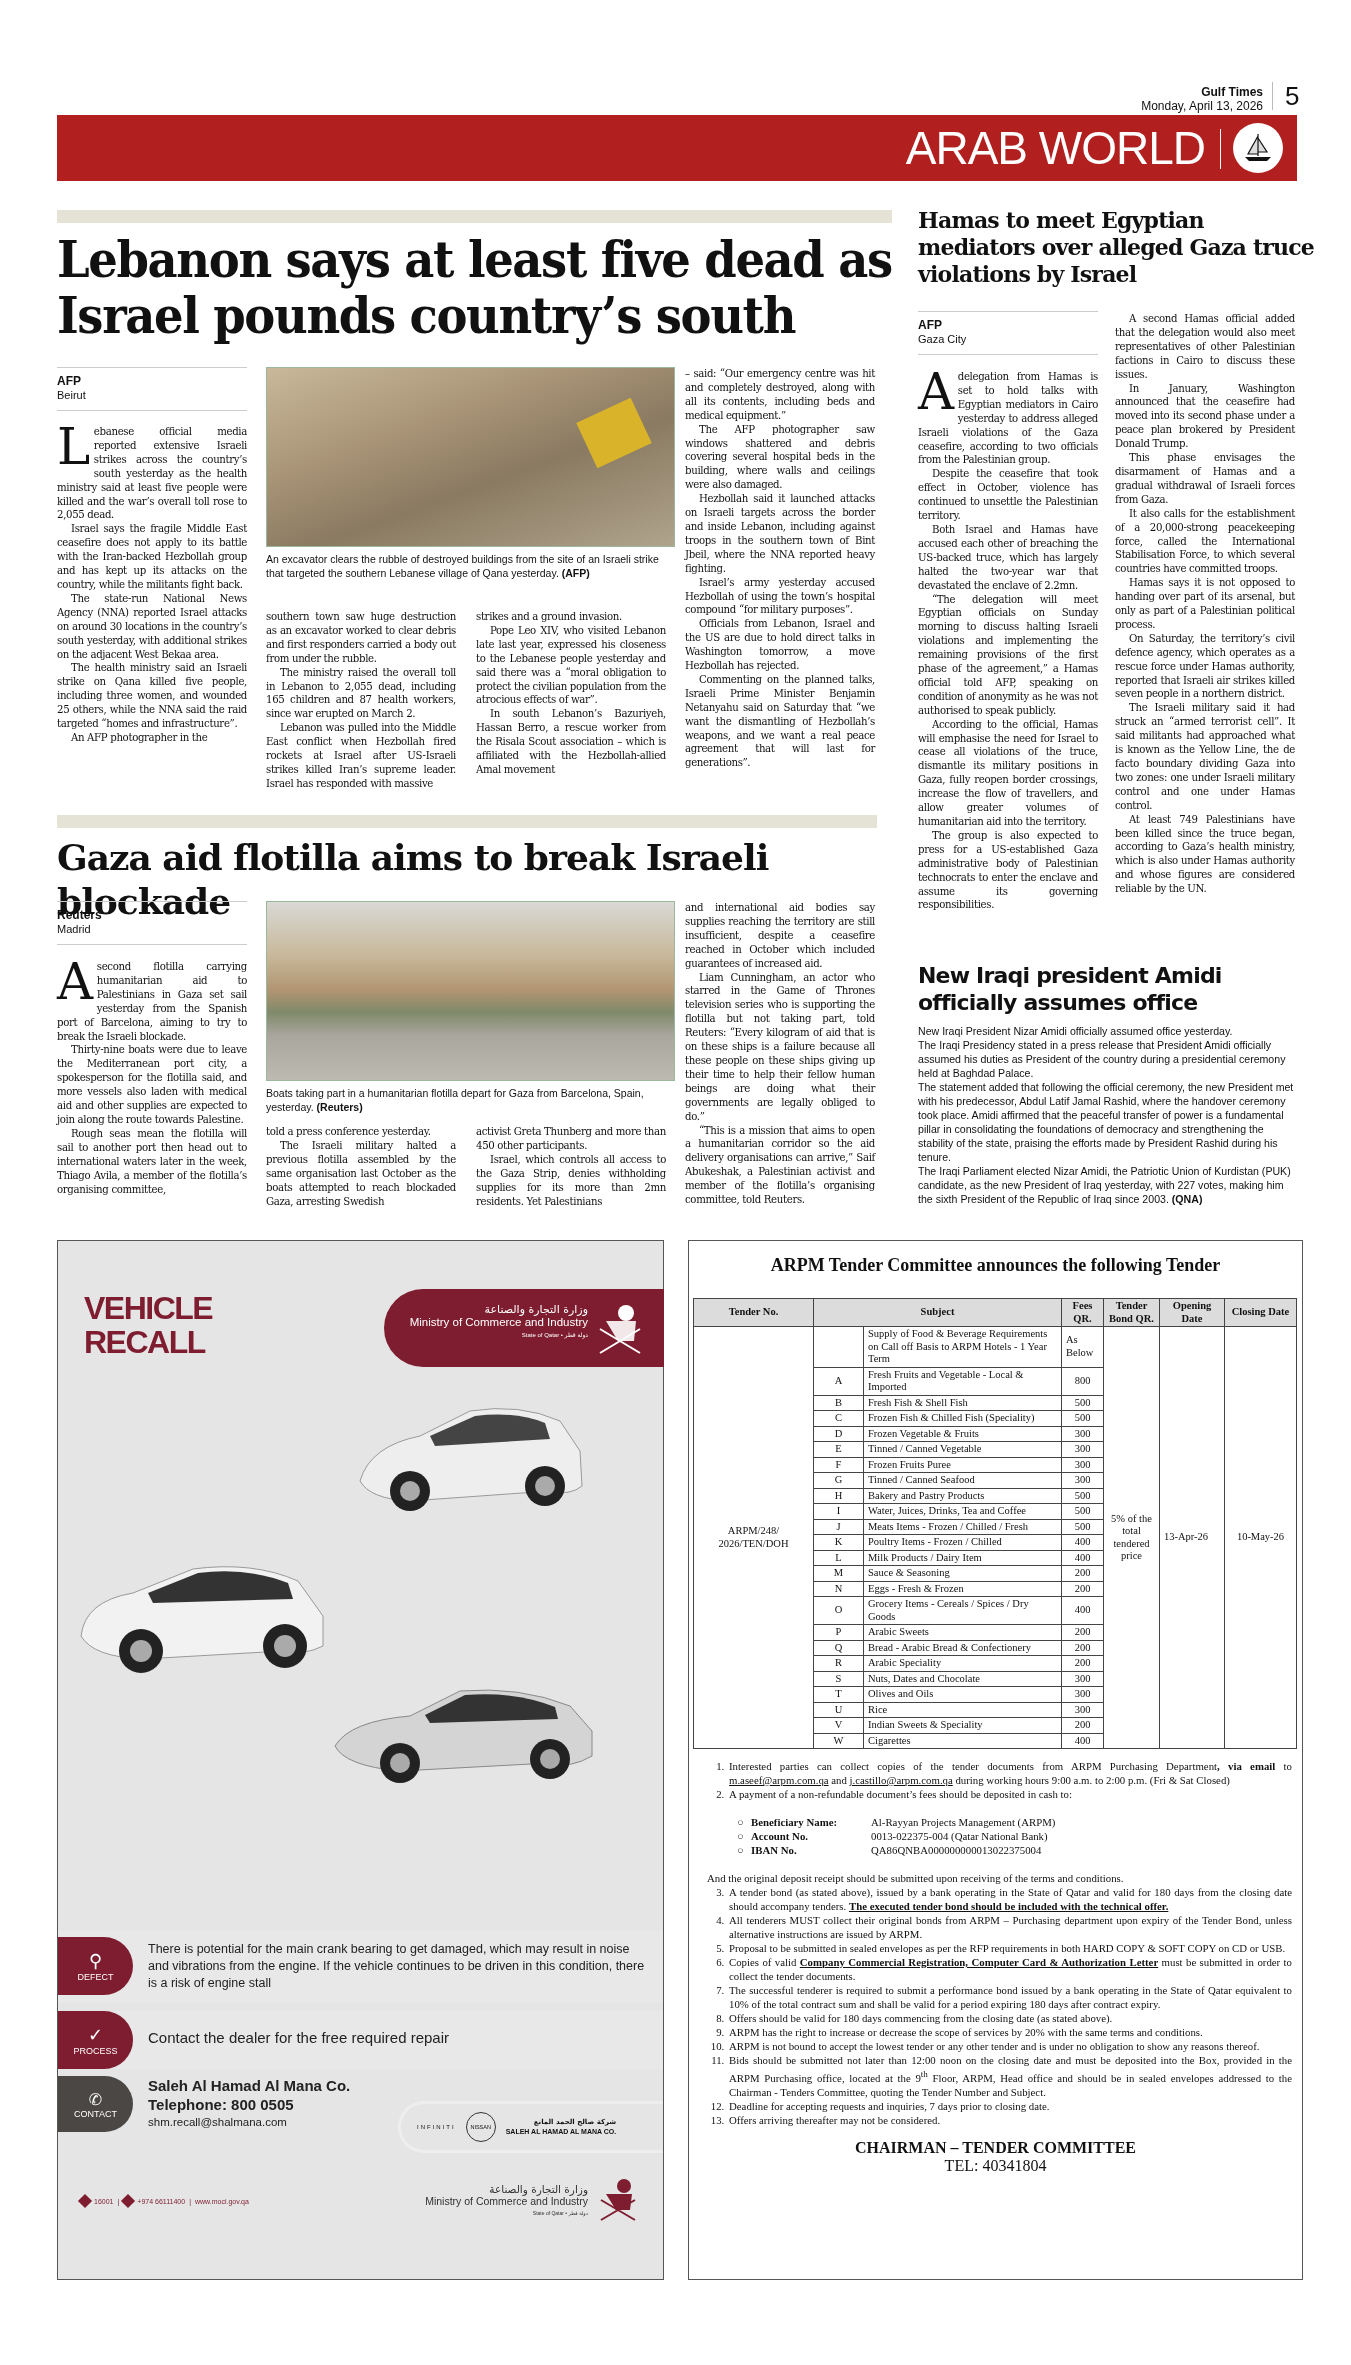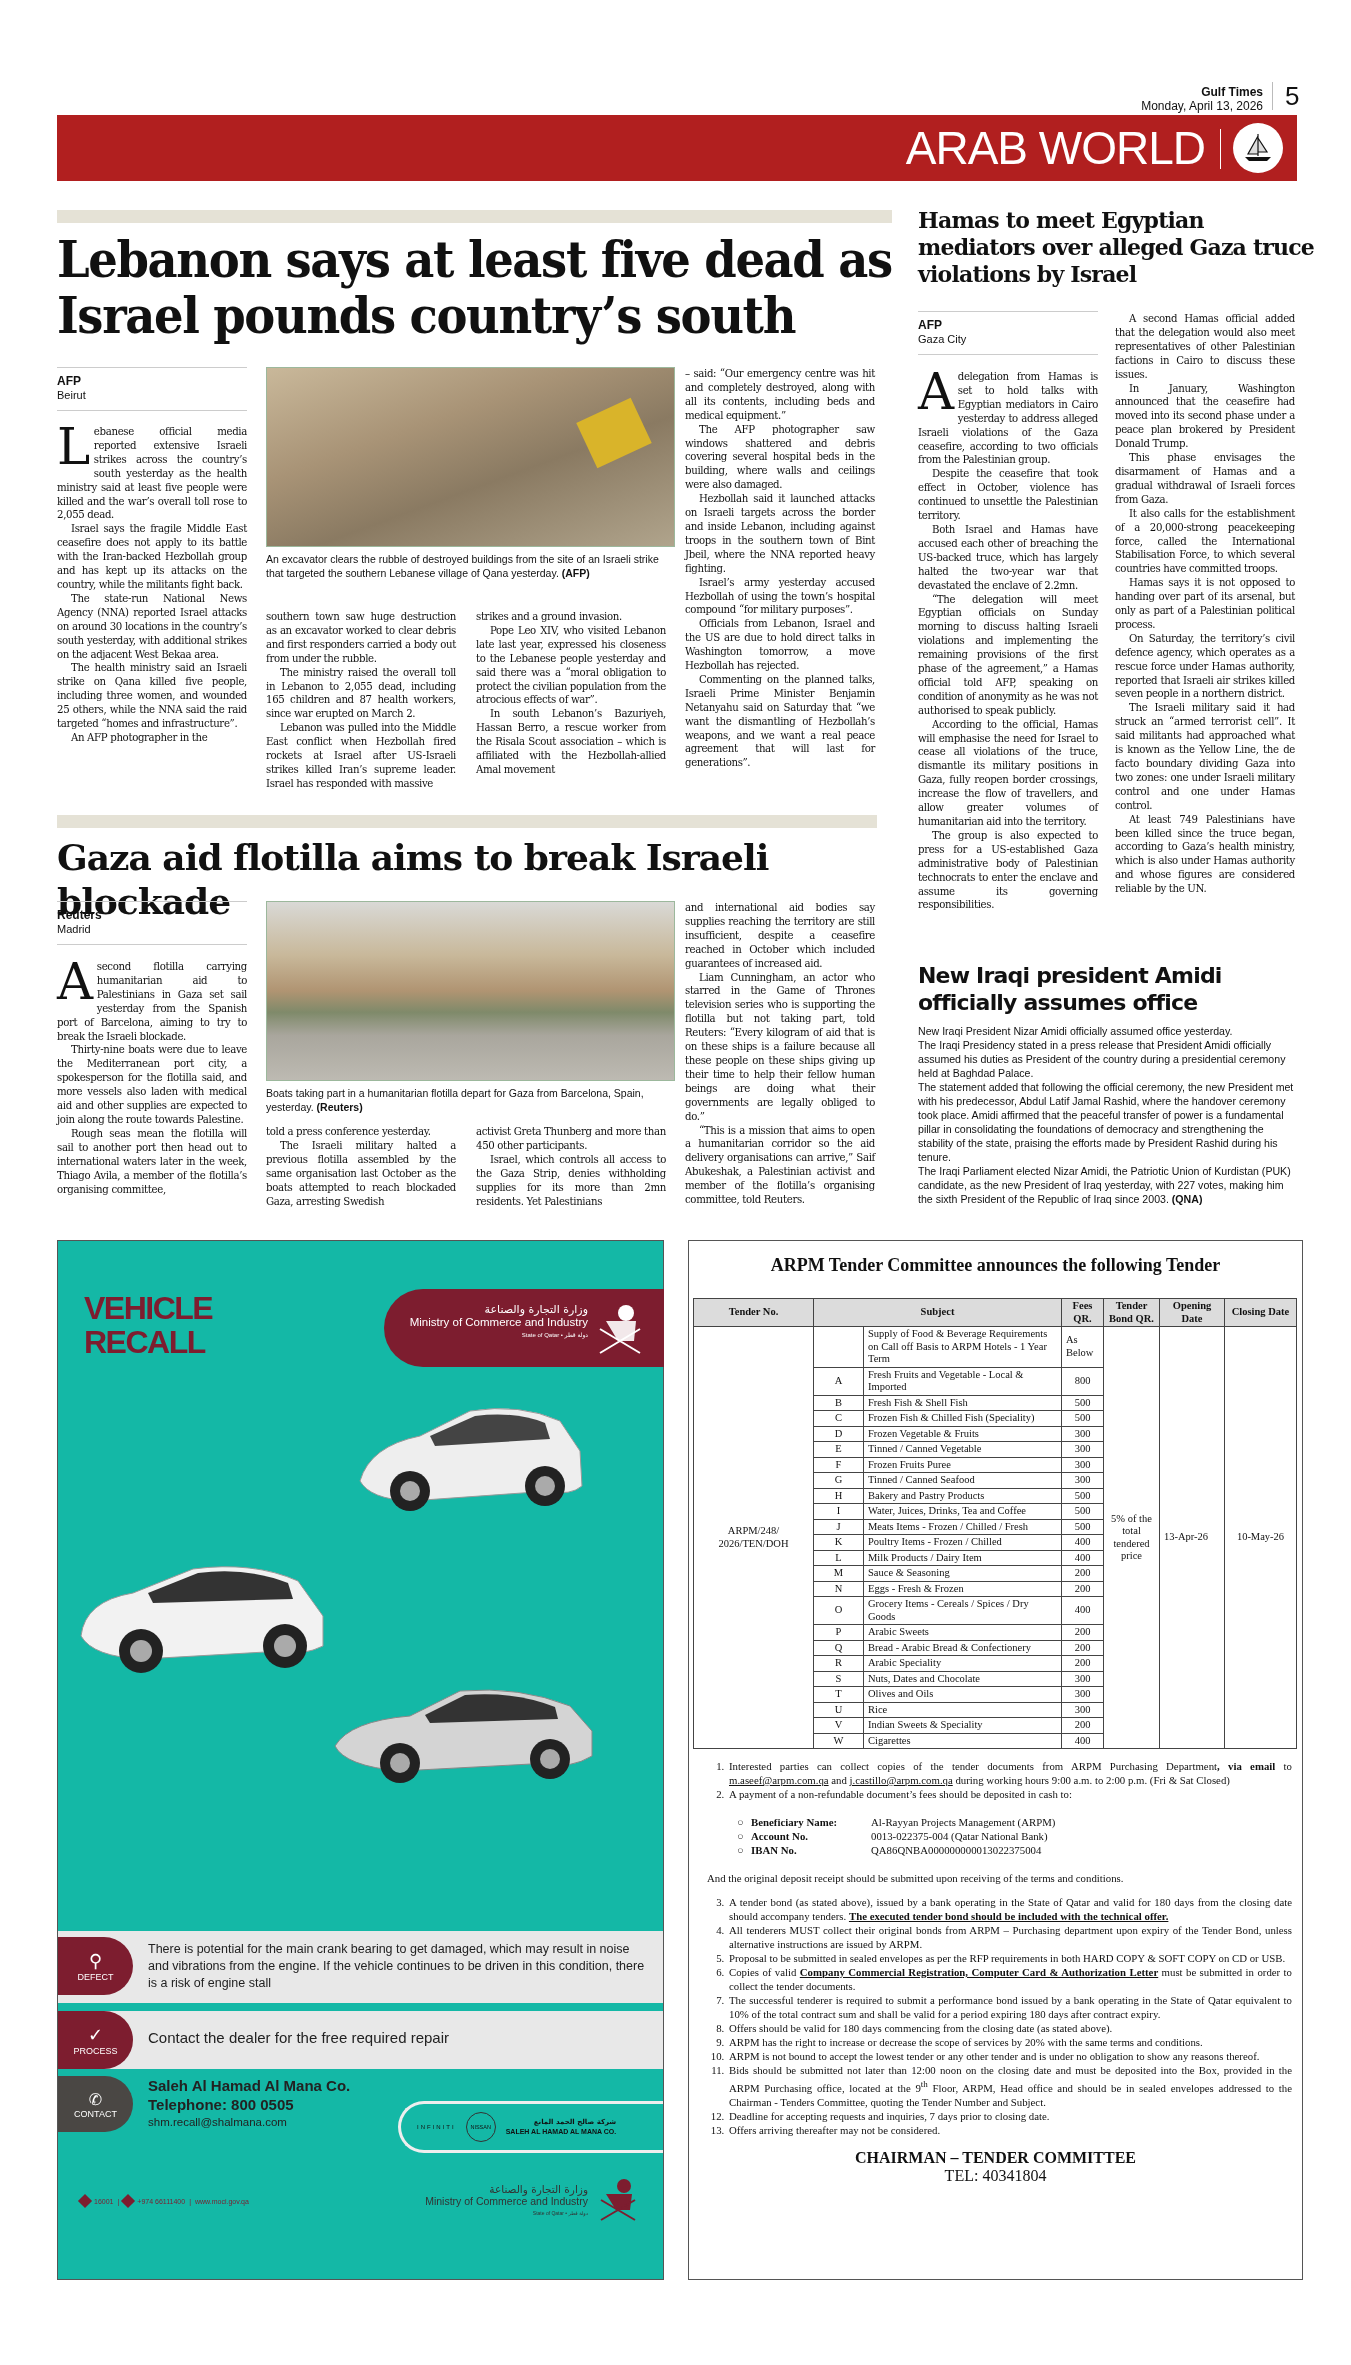--- a/index.html
+++ b/index.html
@@ -146,21 +146,21 @@
 <div class="abs col" style="left:476px;top:1125px;width:190px">
   <p class="first">activist Greta Thunberg and more than 450 other participants.</p>
   <p>Israel, which controls all access to the Gaza Strip, denies withholding supplies for its more than 2mn residents. Yet Palestinians</p>
 </div>
 <div class="abs col" style="left:685px;top:901px;width:190px">
   <p class="first">and international aid bodies say supplies reaching the territory are still insufficient, despite a ceasefire reached in October which included guarantees of increased aid.</p>
   <p>Liam Cunningham, an actor who starred in the Game of Thrones television series who is supporting the flotilla but not taking part, told Reuters: “Every kilogram of aid that is on these ships is a failure because all these people on these ships giving up their time to help their fellow human beings are doing what their governments are legally obliged to do.”</p>
   <p>“This is a mission that aims to open a humanitarian corridor so the aid delivery organisations can arrive,” Saif Abukeshak, a Palestinian activist and member of the flotilla’s organising committee, told Reuters.</p>
 </div>
 
-<div class="abs ad-box" style="left:57px;top:1240px;width:607px;height:1040px;background:#14b8a6">
+<div class="abs ad-box" style="left:57px;top:1240px;width:607px;height:1040px;background:#e5e5e5">
   <div class="abs recall-title" style="left:26px;top:50px">
     <div>VEHICLE</div>
     <div>RECALL</div>
   </div>
   <div class="abs moci-pill" style="left:326px;top:48px;width:280px;height:78px">
     <div style="position:absolute;right:76px;top:14px;text-align:right;font-size:11px;line-height:13px">
       <div style="font-family:'DejaVu Sans',sans-serif">وزارة التجارة والصناعة</div>
       <div style="font-size:11.5px">Ministry of Commerce and Industry</div>
       <div style="font-size:6px">State of Qatar • دولة قطر</div>
     </div>
@@ -408,21 +408,21 @@
         <b style="width:120px">Account No.</b>
         <span>0013-022375-004 (Qatar National Bank)</span>
       </div>
     <div style="display:flex">
         <span style="width:14px">○</span>
         <b style="width:120px">IBAN No.</b>
         <span>QA86QNBA000000000013022375004</span>
       </div>
   </div>
   <div style="margin:0 10px 0 18px;font-size:10.8px;line-height:14px">And the original deposit receipt should be submitted upon receiving of the terms and conditions.</div>
-  <ol start="3" style="margin:10px 10px 0 8px">
+  <ol start="3" style="margin:0 10px 0 8px">
     <li><span>A tender bond (as stated above), issued by a bank operating in the State of Qatar and valid for 180 days from the closing date should accompany tenders. </span><b><u>The executed tender bond should be included with the technical offer.</u></b></li>
     <li>All tenderers MUST collect their original bonds from ARPM – Purchasing department upon expiry of the Tender Bond, unless alternative instructions are issued by ARPM.</li>
     <li>Proposal to be submitted in sealed envelopes as per the RFP requirements in both HARD COPY &amp; SOFT COPY on CD or USB.</li>
     <li><span>Copies of valid </span><b><u>Company Commercial Registration, Computer Card &amp; Authorization Letter</u></b><span> must be submitted in order to collect the tender documents.</span></li>
     <li>The successful tenderer is required to submit a performance bond issued by a bank operating in the State of Qatar equivalent to 10% of the total contract sum and shall be valid for a period expiring 180 days after contract expiry.</li>
     <li>Offers should be valid for 180 days commencing from the closing date (as stated above).</li>
     <li>ARPM has the right to increase or decrease the scope of services by 20% with the same terms and conditions.</li>
     <li>ARPM is not bound to accept the lowest tender or any other tender and is under no obligation to show any reasons thereof.</li>
     <li><span>Bids should be submitted not later than 12:00 noon on the closing date and must be deposited into the Box, provided in the ARPM Purchasing office, located at the 9</span><sup>th</sup><span> Floor, ARPM, Head office and should be in sealed envelopes addressed to the Chairman - Tenders Committee, quoting the Tender Number and Subject.</span></li>
     <li>Deadline for accepting requests and inquiries, 7 days prior to closing date.</li>

